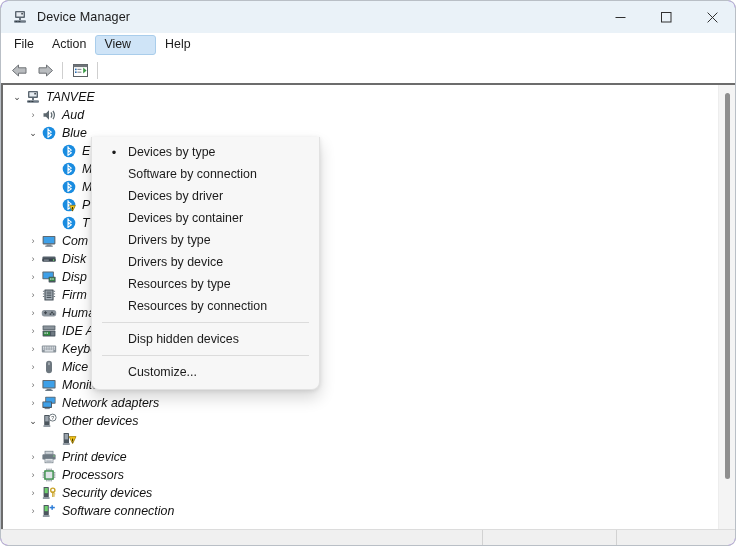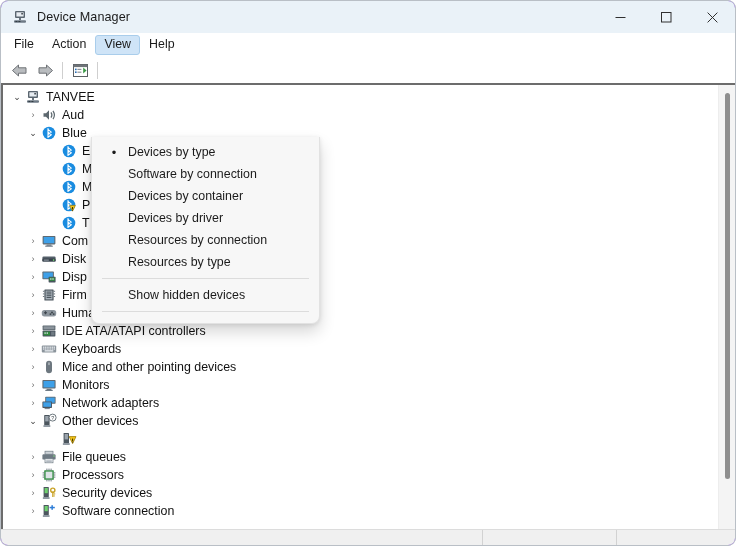--- a/index.html
+++ b/index.html
@@ -61,21 +61,21 @@
     font-size: 12.4px;
     color: #1b1b1b;
     padding: 3px 9px 4px 9px;
     border-radius: 3px;
     line-height: 1;
     white-space: nowrap;
   }
   .menu-btn.active {
     background: #cfe4f7;
     border: 1px solid #a9cdeb;
-    padding: 2px 8px 3px 8px;
+    padding: 2px 24px 3px 8px;
   }
 
   
   #toolbar {
     height: 26px;
     background: #ffffff;
     display: flex;
     align-items: center;
     padding-left: 5px;
     position: relative;
@@ -122,21 +122,21 @@
     font-size: 9px;
   }
   .chev.open { color: #3b3b3b; }
   .chev.blank { visibility: hidden; }
   .nicon {
     width: 16px; height: 16px;
     flex: none;
     margin-right: 5px;
     position: relative;
   }
-  .nlabel { line-height: 16px; }
+  .nlabel { line-height: 16px; font-style: italic; }
 
   
   .lvl0 { padding-left: 6px; }
   .lvl1 { padding-left: 22px; }
   .lvl2 { padding-left: 42px; }
 
   
   #vscroll {
     position: absolute;
     top: 0; right: 0; bottom: 0;
@@ -575,21 +575,21 @@
         <span class="nicon">
           <svg width="16" height="16" viewBox="0 0 16 16">
             <rect x="4" y="2.2" width="8" height="3" fill="#cfd5da" stroke="#6e7a83" stroke-width=".7"></rect>
             <rect x="1.4" y="5.2" width="13.2" height="5.4" rx="1.2" fill="#6e7a83"></rect>
             <rect x="12.2" y="6.4" width="1.5" height="1.2" fill="#7fd07f"></rect>
             <rect x="4" y="9.6" width="8" height="4.2" fill="#eef1f3" stroke="#6e7a83" stroke-width=".7"></rect>
             <rect x="5.2" y="10.8" width="5.6" height=".7" fill="#9aa3ac"></rect>
             <rect x="5.2" y="12.1" width="5.6" height=".7" fill="#9aa3ac"></rect>
           </svg>
         </span>
-        <span class="nlabel">File queues</span>
+        <span class="nlabel">Print device</span>
       </div>
 
       <div class="node lvl1">
         <span class="chev">›</span>
         <span class="nicon">
           <svg width="16" height="16" viewBox="0 0 16 16">
             <rect x="3.2" y="3.2" width="9.6" height="9.6" rx=".6" fill="#2f8c3e"></rect>
             <rect x="4.6" y="4.6" width="6.8" height="6.8" fill="#dfe4e8"></rect>
             <rect x="5.4" y="1.6" width="1" height="1.8" fill="#6e7a83"></rect>
             <rect x="7.5" y="1.6" width="1" height="1.8" fill="#6e7a83"></rect>
@@ -648,44 +648,56 @@
       <div class="mi">
         <span class="mi-bullet">•</span>
         <span class="mi-text">Devices by type</span>
       </div>
       <div class="mi">
         <span class="mi-bullet"></span>
         <span class="mi-text">Software by connection</span>
       </div>
       <div class="mi">
         <span class="mi-bullet"></span>
+        <span class="mi-text">Devices by driver</span>
+      </div>
+      <div class="mi">
+        <span class="mi-bullet"></span>
         <span class="mi-text">Devices by container</span>
       </div>
       <div class="mi">
         <span class="mi-bullet"></span>
-        <span class="mi-text">Devices by driver</span>
+        <span class="mi-text">Drivers by type</span>
+      </div>
+      <div class="mi">
+        <span class="mi-bullet"></span>
+        <span class="mi-text">Drivers by device</span>
+      </div>
+      <div class="mi">
+        <span class="mi-bullet"></span>
+        <span class="mi-text">Resources by type</span>
       </div>
       <div class="mi">
         <span class="mi-bullet"></span>
         <span class="mi-text">Resources by connection</span>
       </div>
-      <div class="mi">
-        <span class="mi-bullet"></span>
-        <span class="mi-text">Resources by type</span>
-      </div>
 
       <div class="mi-sep"></div>
 
       <div class="mi">
         <span class="mi-bullet"></span>
-        <span class="mi-text">Show hidden devices</span>
+        <span class="mi-text">Disp hidden devices</span>
       </div>
 
       <div class="mi-sep"></div>
 
+      <div class="mi">
+        <span class="mi-bullet"></span>
+        <span class="mi-text">Customize...</span>
+      </div>
     </div>
 
   </div>
 
   <div id="statusbar">
     <div class="sb-pane" id="sb-main"></div>
     <div class="sb-pane" id="sb-2"></div>
     <div class="sb-pane" id="sb-3"></div>
   </div>
 

